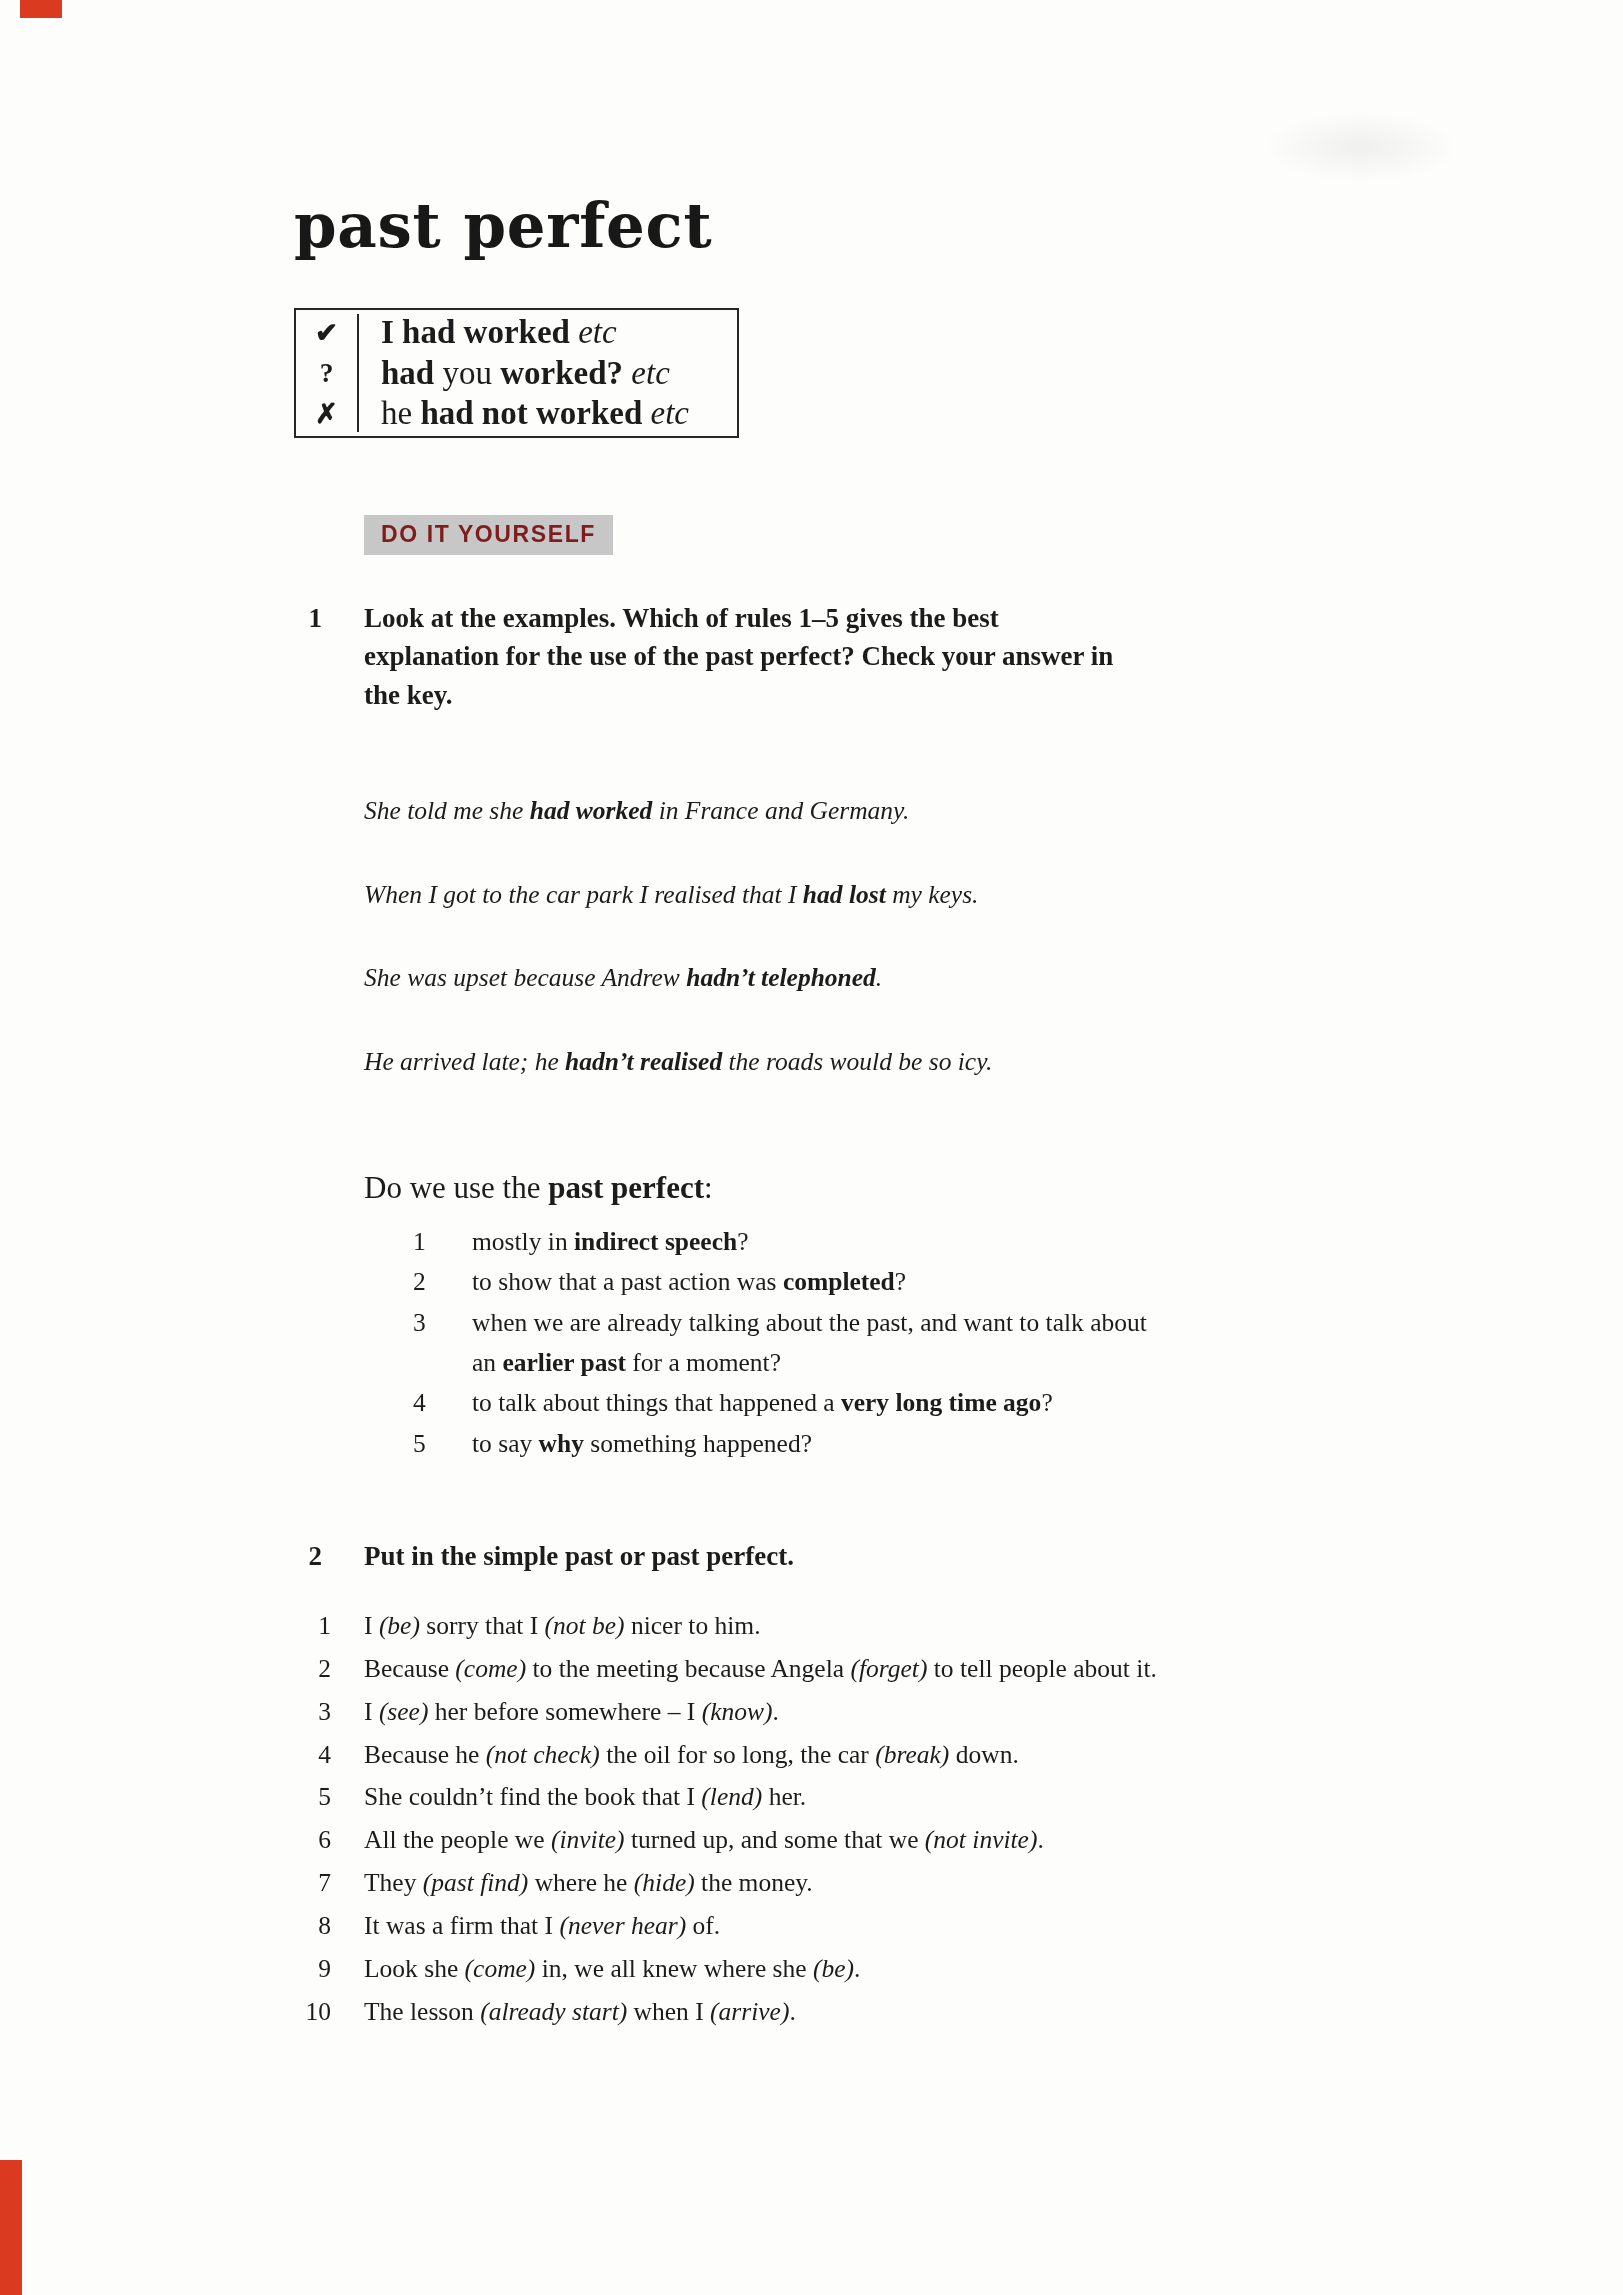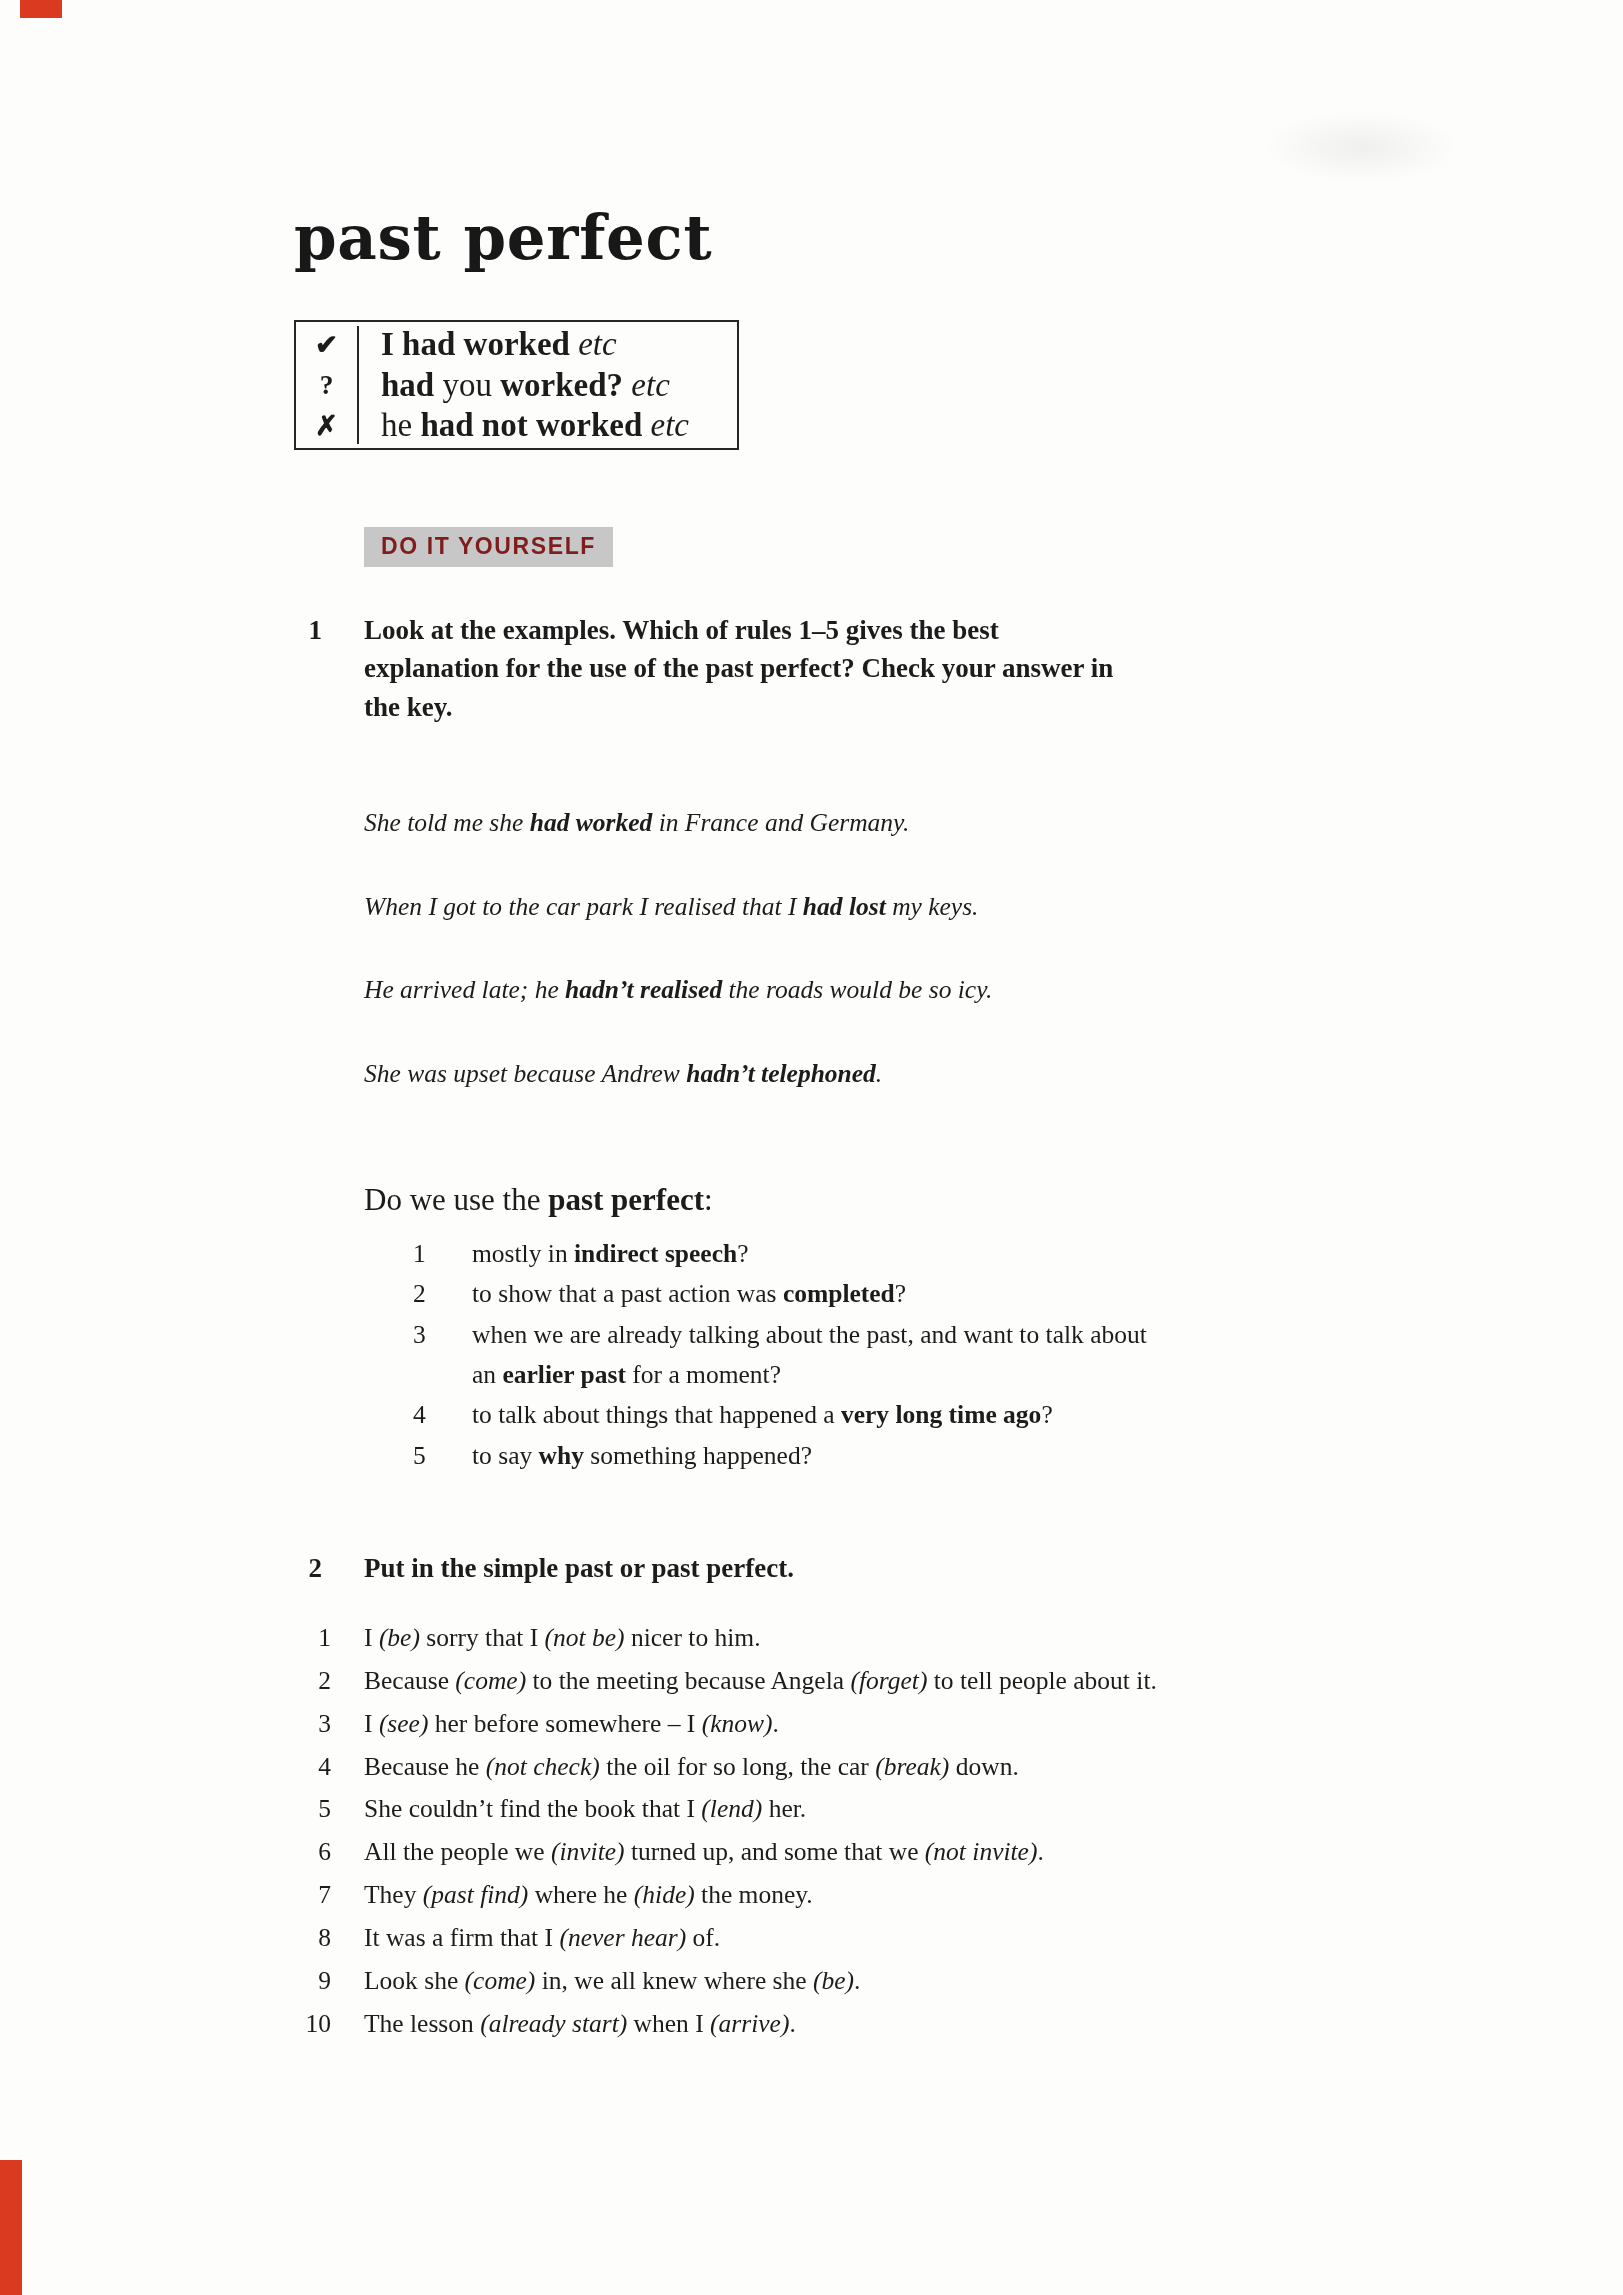--- a/index.html
+++ b/index.html
@@ -23,21 +23,21 @@
     position: absolute; left: 0; top: 2160px;
     width: 22px; height: 135px; background: #d93a20;
   }
   .smudge {
     position: absolute; left: 1263px; top: 111px;
     width: 196px; height: 72px;
     background: radial-gradient(ellipse at center, rgba(60,60,60,0.07), rgba(60,60,60,0) 70%);
   }
 
   .content {
-    position: absolute; left: 294px; top: 190px; width: 1125px; margin-top: 12px;
+    position: absolute; left: 294px; top: 190px; width: 1125px;
   }
 
   .title {
     font-family: "DejaVu Serif", serif;
     font-weight: 700;
     font-size: 61px;
     letter-spacing: 0.7px;
     color: #181818;
   }
 
@@ -175,22 +175,22 @@
     <div class="sec-head">
       <div class="sec-num">1</div>
       <div class="sec-title">Look at the examples. Which of rules 1–5 gives the best
 explanation for the use of the past perfect? Check your answer in
 the key.</div>
     </div>
 
     <div class="examples">
       <p><span class="seg-i">She told me she </span><span class="seg-bi">had worked</span><span class="seg-i"> in France and Germany.</span></p>
       <p><span class="seg-i">When I got to the car park I realised that I </span><span class="seg-bi">had lost</span><span class="seg-i"> my keys.</span></p>
+      <p><span class="seg-i">She was upset because Andrew </span><span class="seg-bi">hadn’t telephoned</span><span class="seg-i">.</span></p>
       <p><span class="seg-i">He arrived late; he </span><span class="seg-bi">hadn’t realised</span><span class="seg-i"> the roads would be so icy.</span></p>
-      <p><span class="seg-i">She was upset because Andrew </span><span class="seg-bi">hadn’t telephoned</span><span class="seg-i">.</span></p>
     </div>
 
     <p class="intro"><span class="seg-n">Do we use the </span><span class="seg-b">past perfect</span><span class="seg-n">:</span></p>
 
     <div class="rules">
       <div class="rule-row">
         <div class="rule-num">1</div>
         <div class="rule-text"><span class="seg-n">mostly in </span><span class="seg-b">indirect speech</span><span class="seg-n">?</span></div>
       </div>
       <div class="rule-row">

